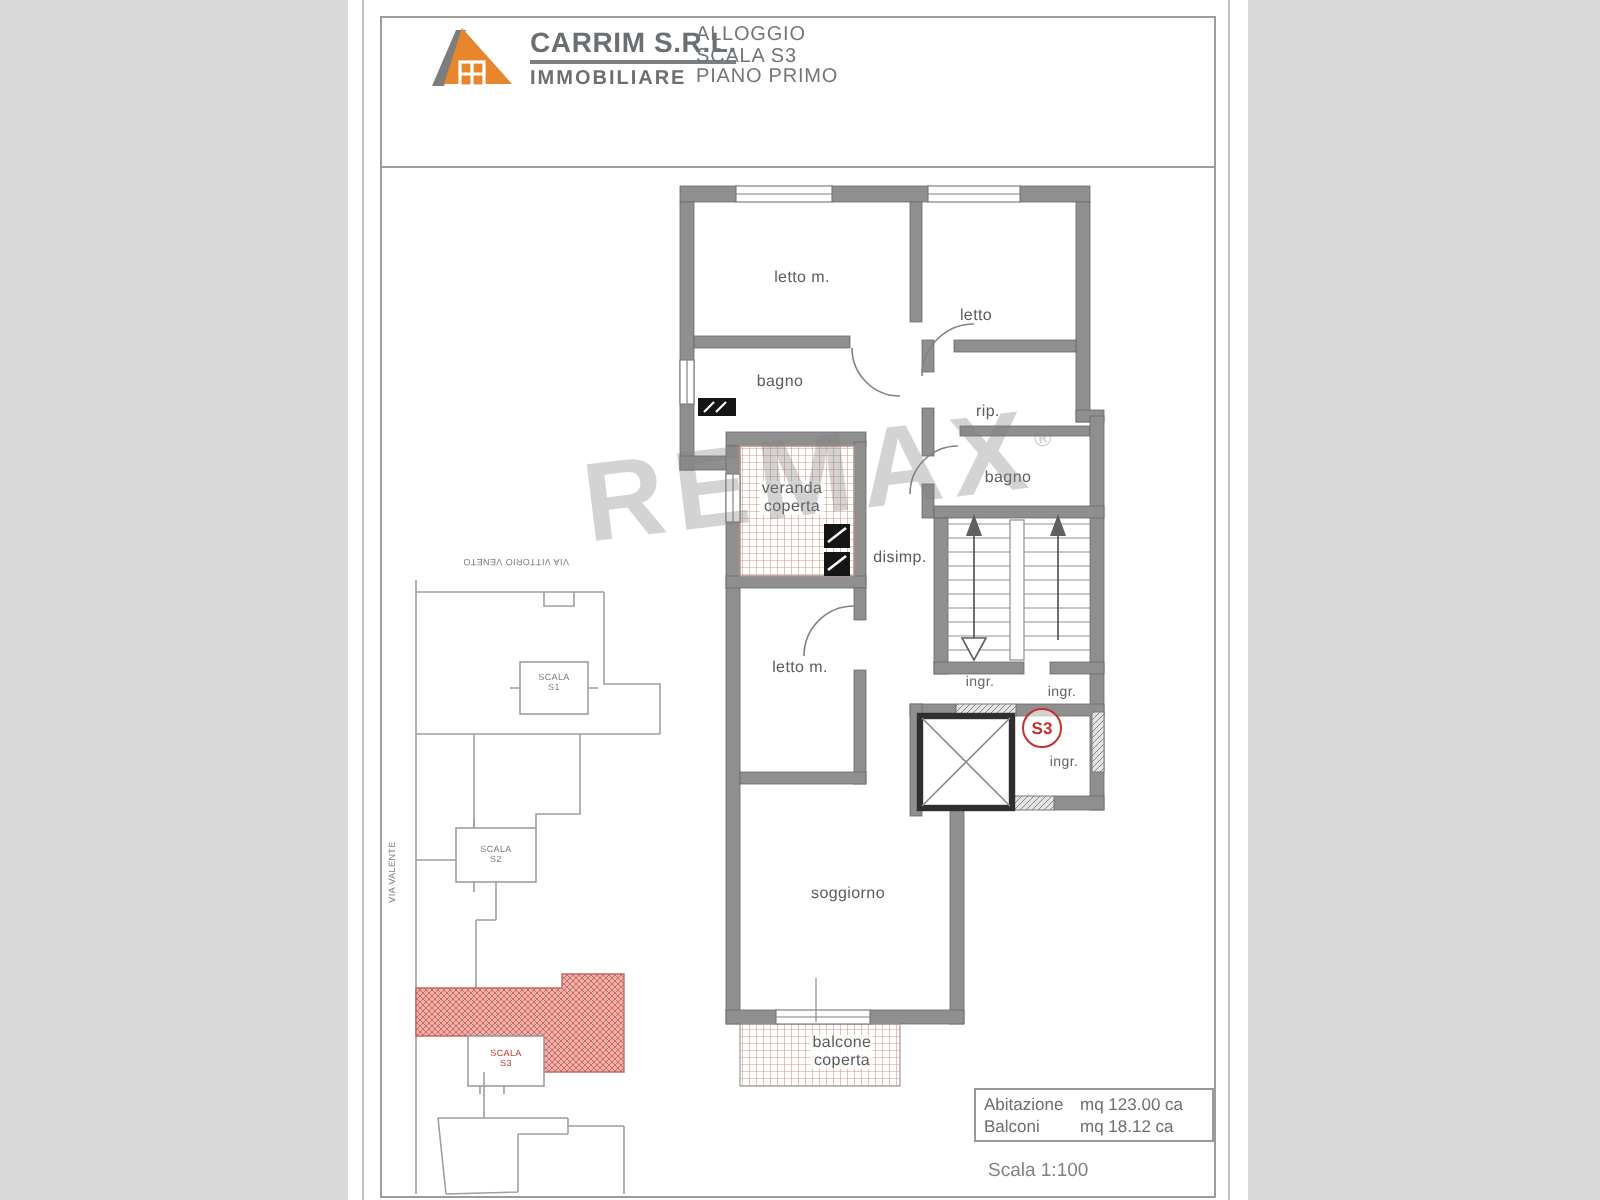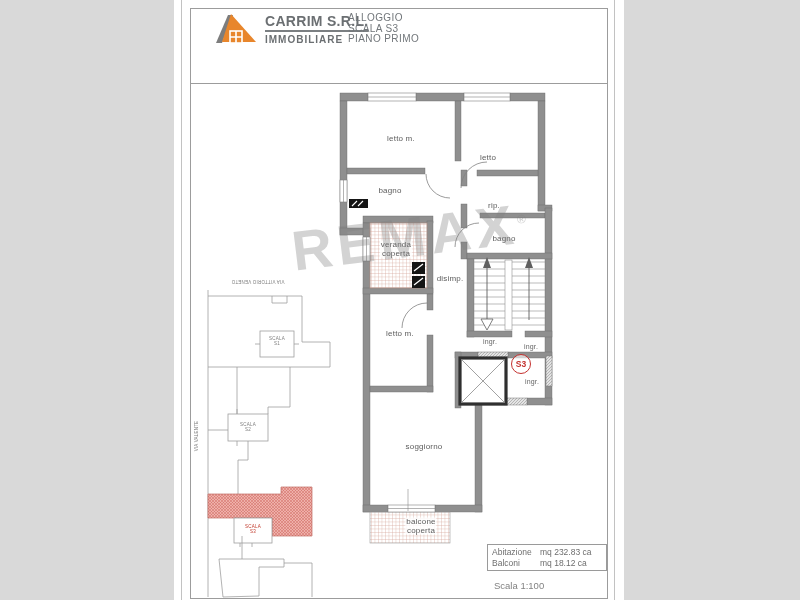--- a/index.html
+++ b/index.html
@@ -238,21 +238,21 @@
     <div>S2</div>
   </div>
   <div class="lbl tiny red" style="left:253px;top:529px">
     <div>SCALA</div>
     <div>S3</div>
   </div>
 
   <div class="legend">
     <div class="row">
       <span class="lab">Abitazione</span>
-      <span>mq 232.83 ca</span>
+      <span>mq 123.00 ca</span>
     </div>
     <div class="row">
       <span class="lab">Balconi</span>
       <span>mq 18.12 ca</span>
     </div>
   </div>
   <div class="scale">Scala 1:100</div>
 </div>
 
 </body></html>

